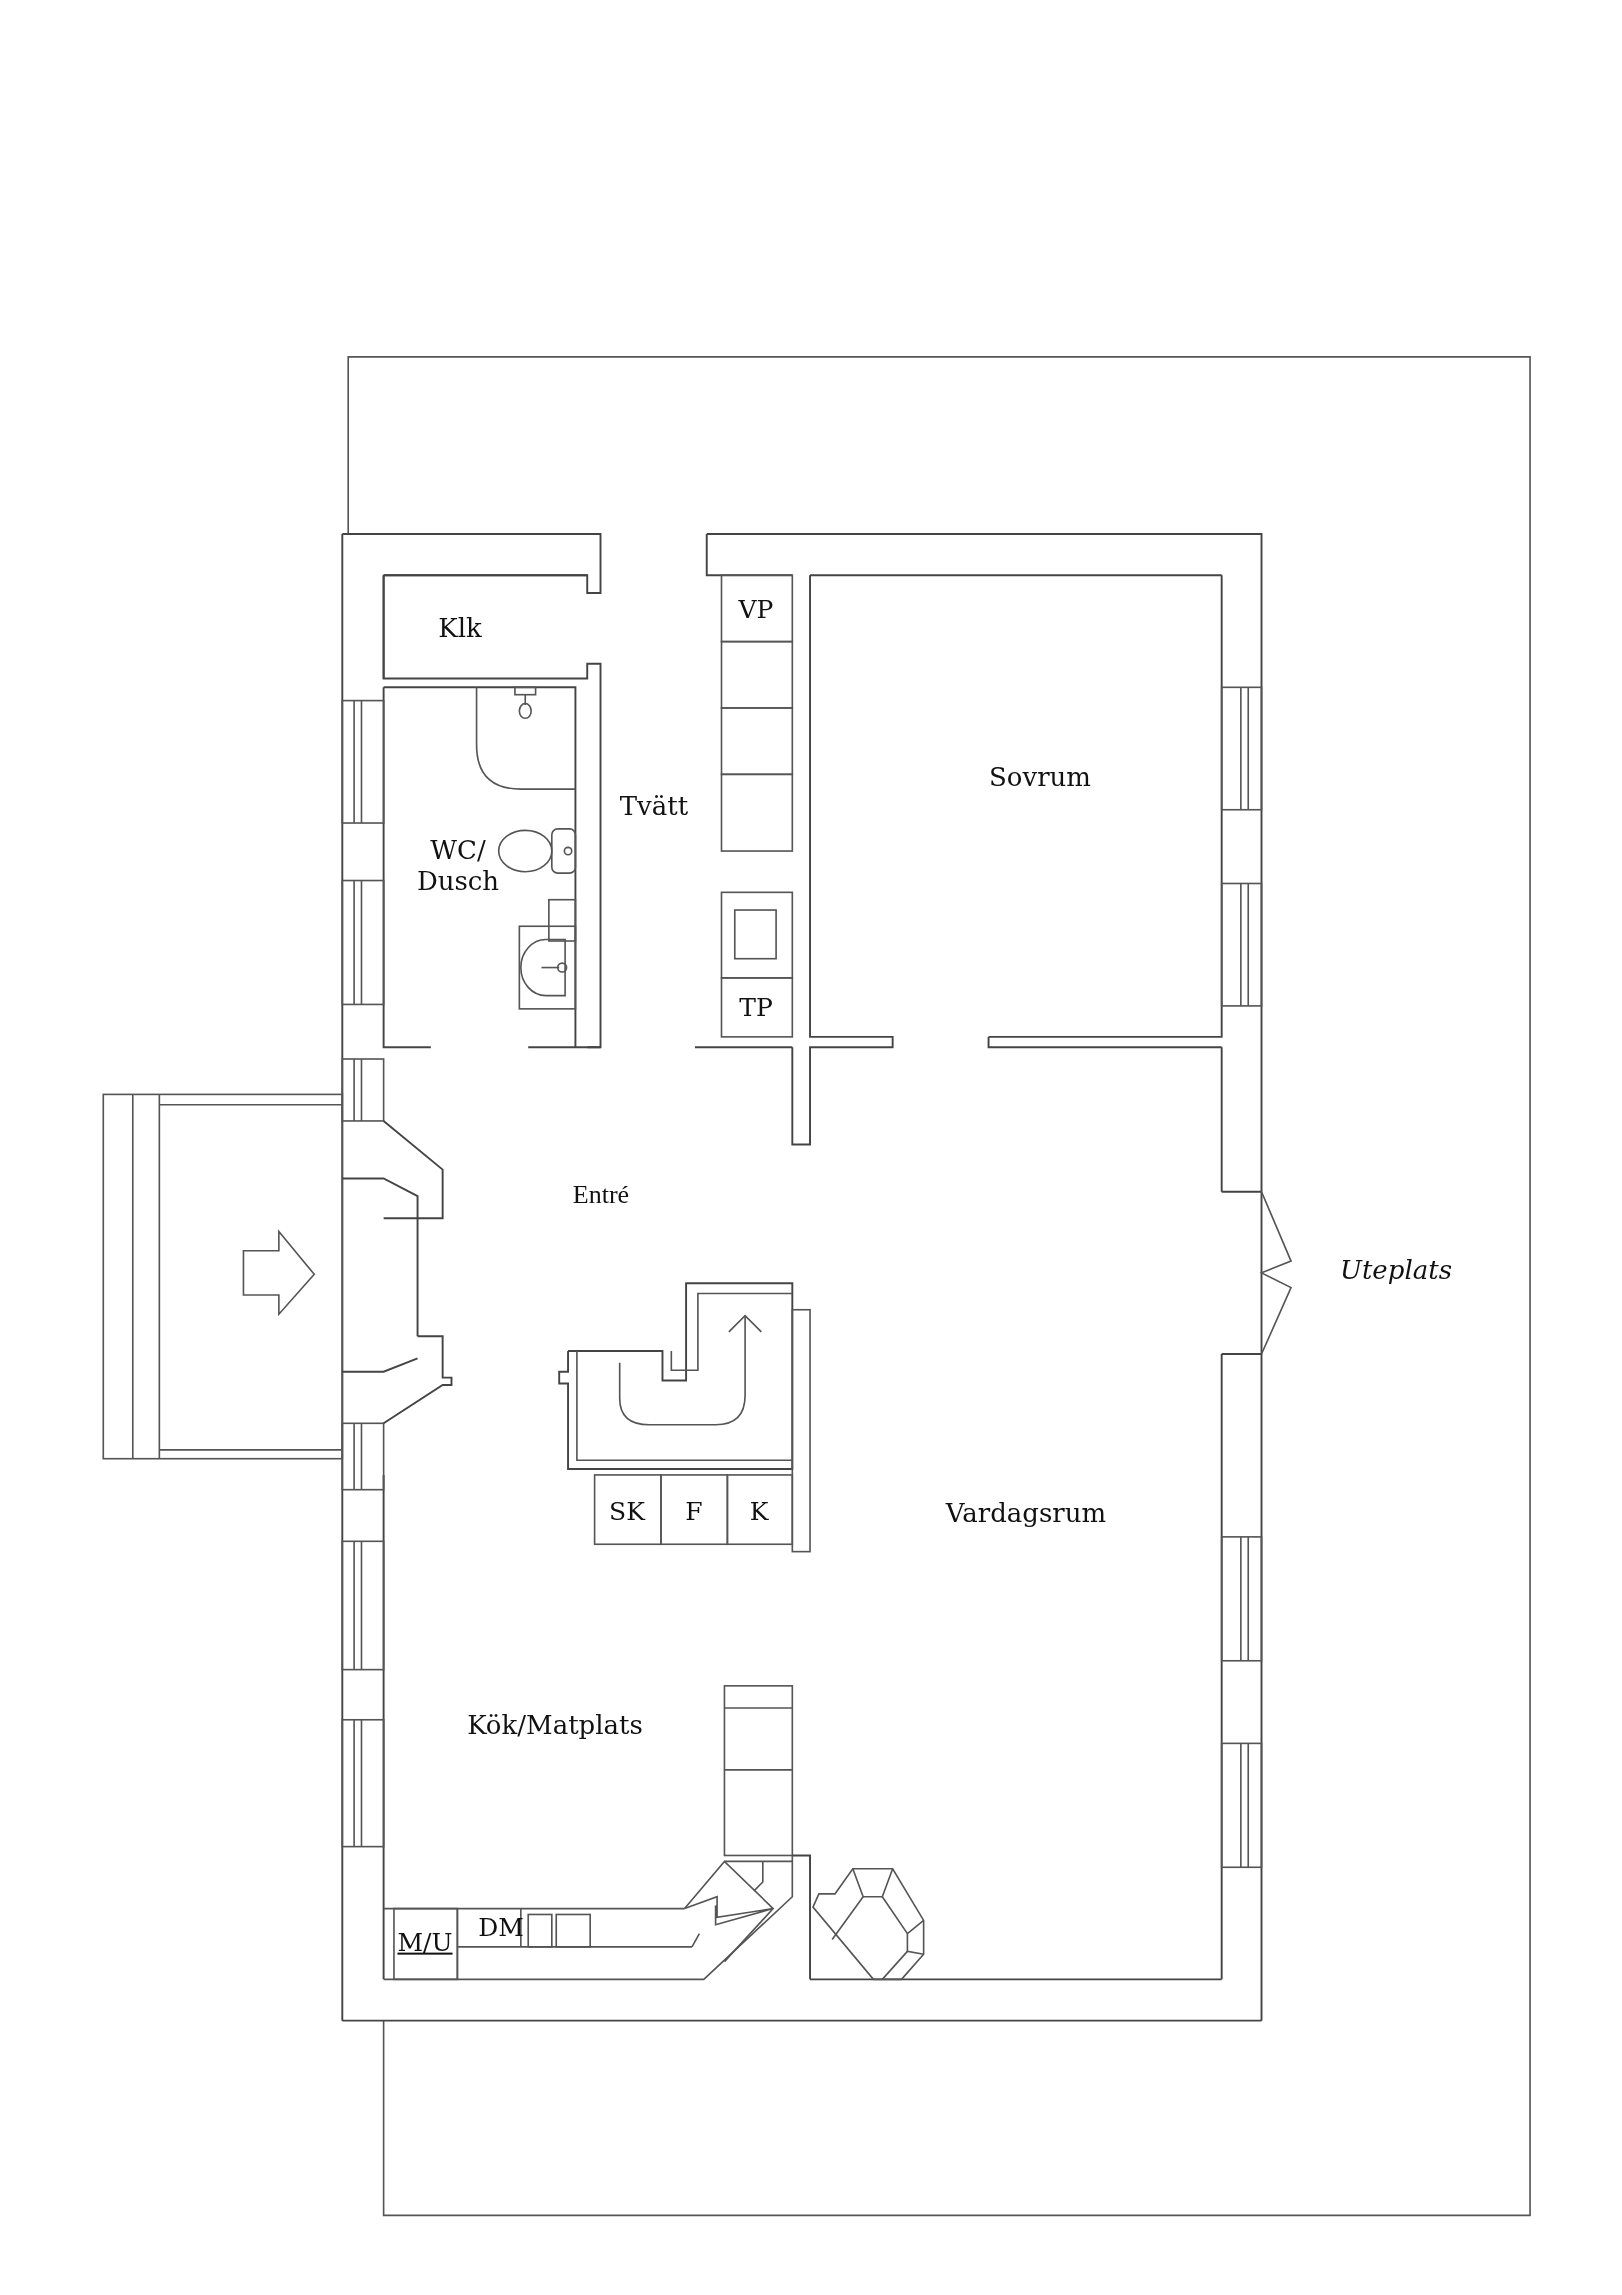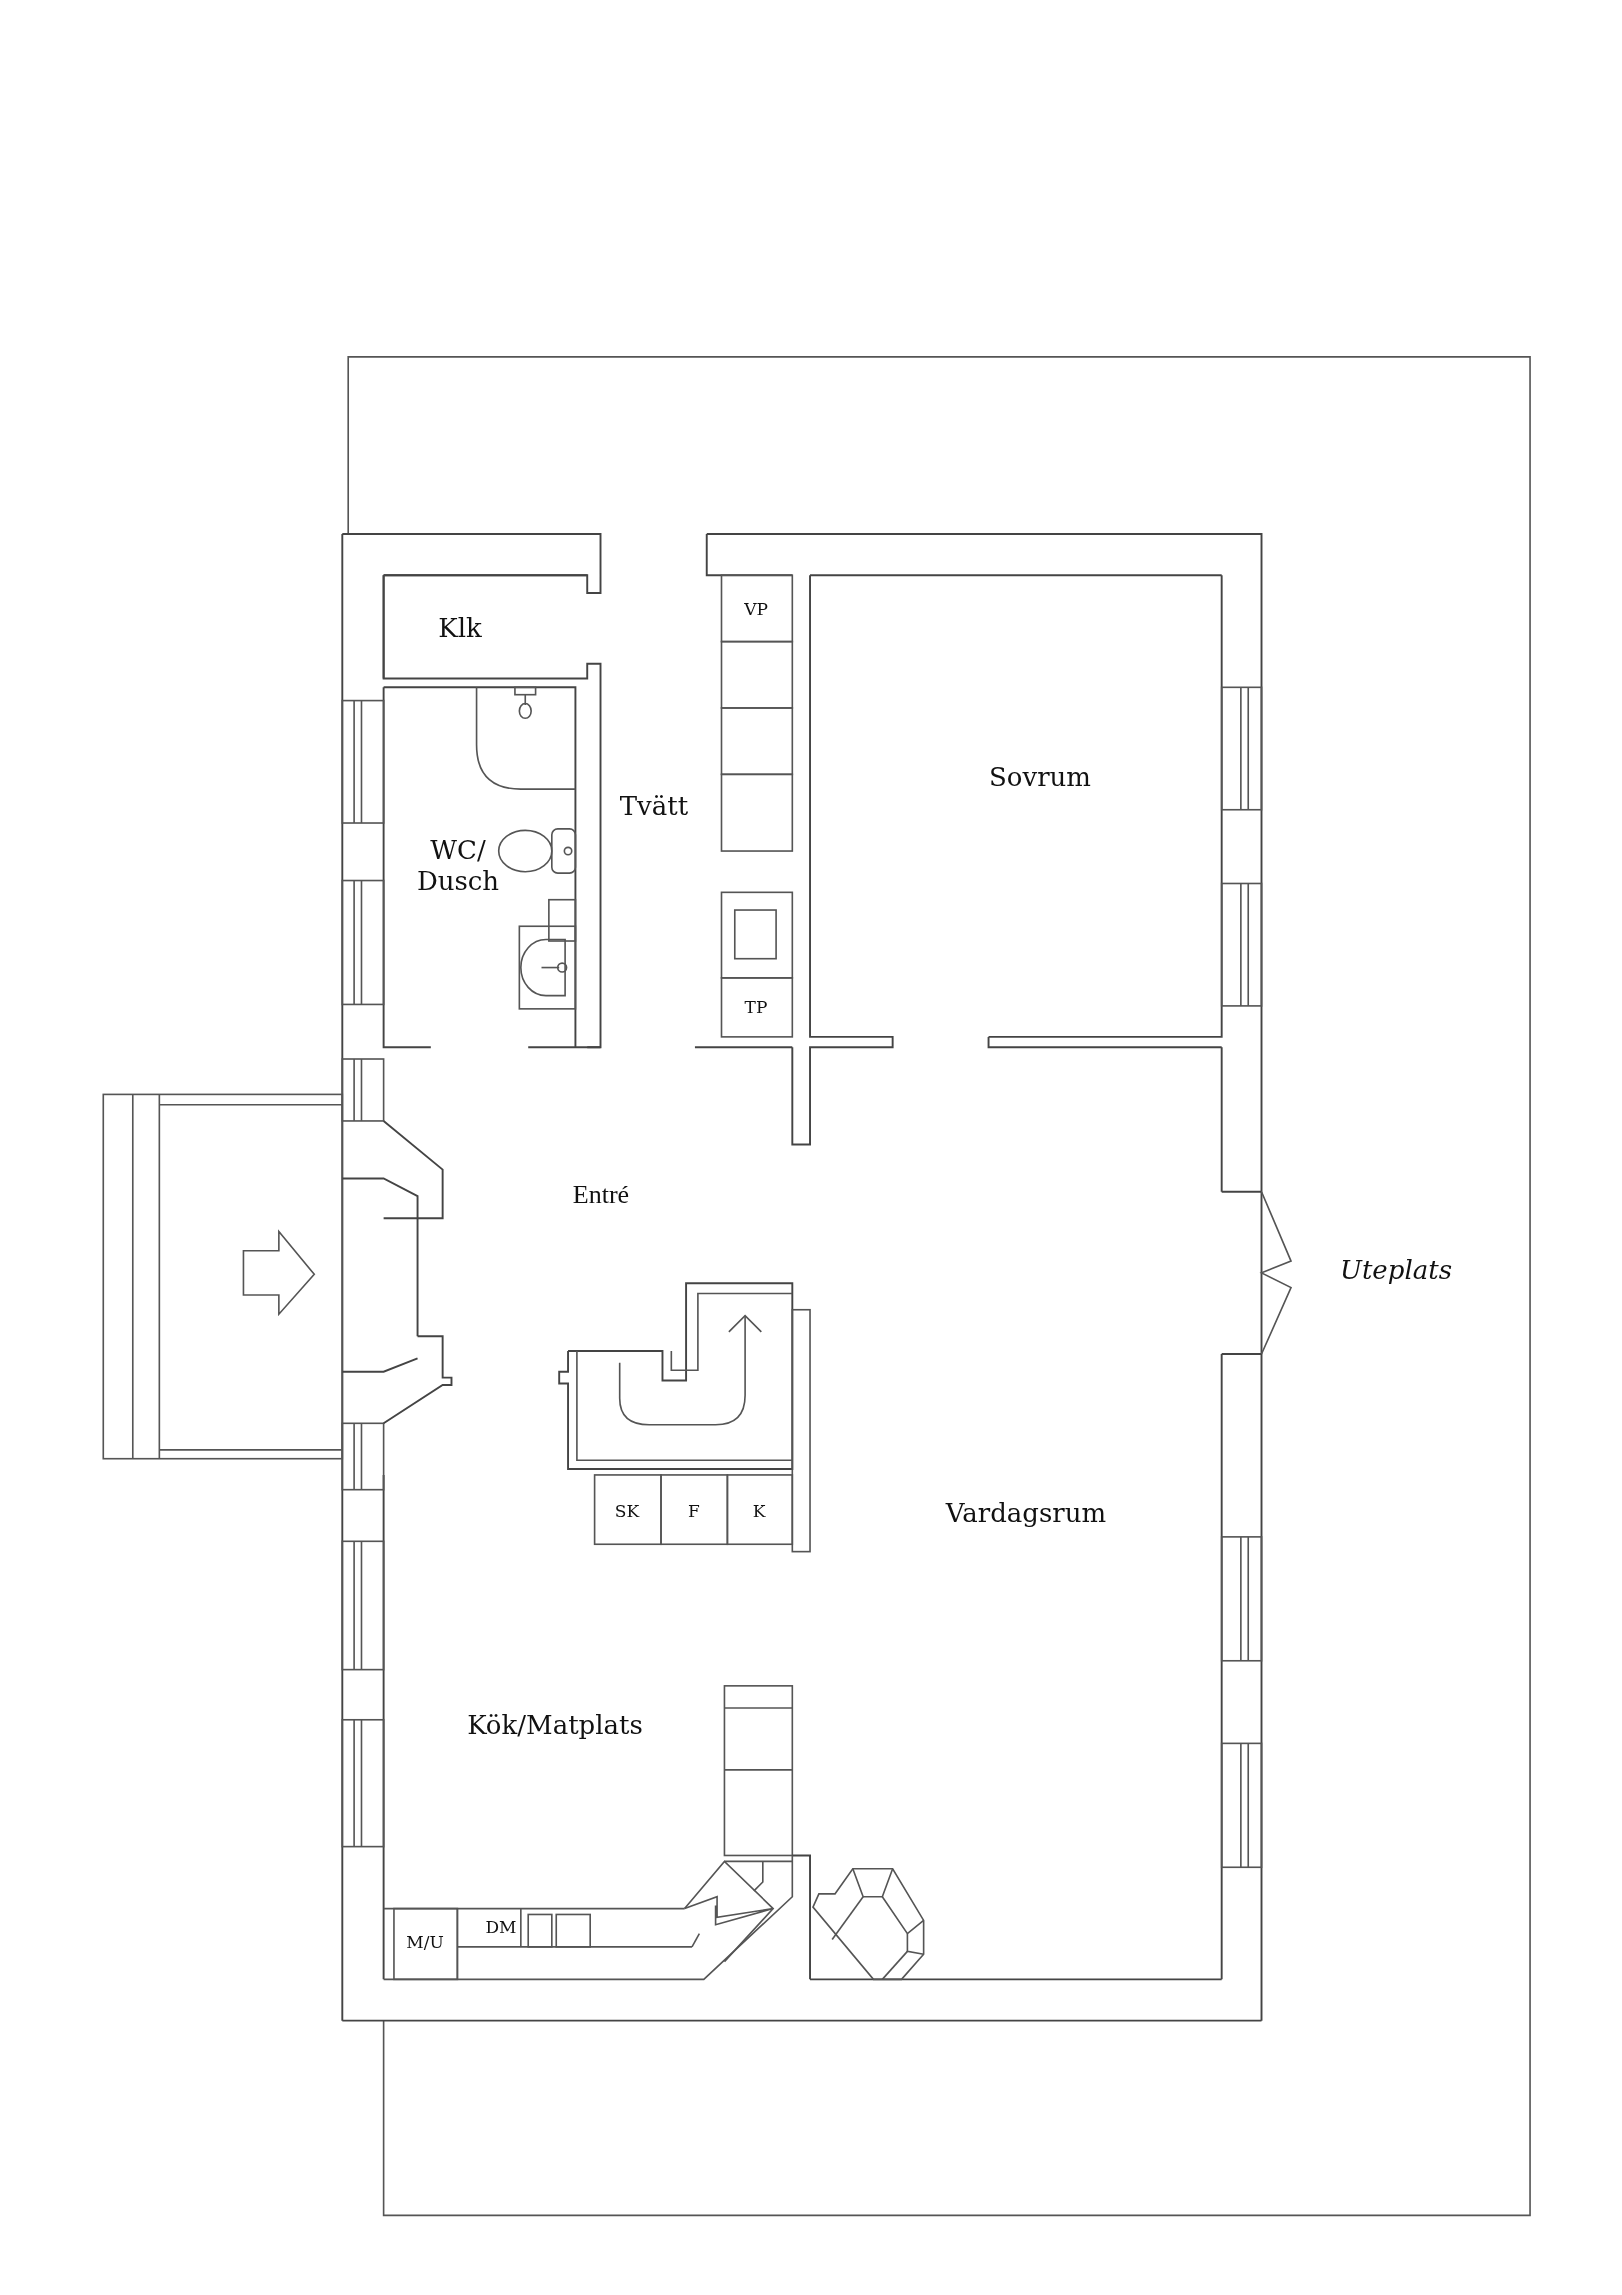--- a/index.html
+++ b/index.html
@@ -10,21 +10,21 @@
   .lbl {
     position: absolute;
     font-family: "DejaVu Serif", "Liberation Serif", serif;
     color: #111111;
     font-size: 26px;
     white-space: nowrap;
     transform: translate(-50%, -50%);
     line-height: 1.15;
     text-align: center;
   }
-  .lbl.sm { font-size: 17px; }
+  .lbl.sm { font-size: 25px; }
 </style>
 </head>
 <body>
 
 <svg id="plan" viewBox="0 0 1100 1556" preserveAspectRatio="none" xmlns="http://www.w3.org/2000/svg">
 
   <g>
     <polyline class="ln" points="236,362 236,242 1037,242 1037,1502 260,1502 260,1370"></polyline>
   </g>
 
@@ -213,15 +213,15 @@
 <div class="lbl" style="left:601px; top:1195px;font-family:Liberation Serif, serif;">Entré</div>
 <div class="lbl" style="left:1018px; top:1514px;margin-left:8px;">Vardagsrum</div>
 <div class="lbl" style="left:555px; top:1726px;text-align:center;">Kök/Matplats</div>
 <div class="lbl" style="left:1396px; top:1271px;font-style:italic;">Uteplats</div>
 
 <div class="lbl sm" style="left:756px; top:610px;">VP</div>
 <div class="lbl sm" style="left:756px; top:1008px;">TP</div>
 <div class="lbl sm" style="left:627px; top:1512px;">SK</div>
 <div class="lbl sm" style="left:694px; top:1512px;">F</div>
 <div class="lbl sm" style="left:759px; top:1512px;">K</div>
-<div class="lbl sm" style="left:425px; top:1943px;">M/U</div>
+<div class="lbl sm" style="left:425px; top:1943px;text-decoration:underline;">M/U</div>
 <div class="lbl sm" style="left:489px; top:1928px;margin-left:12px;">DM</div>
 
 
 </body></html>

